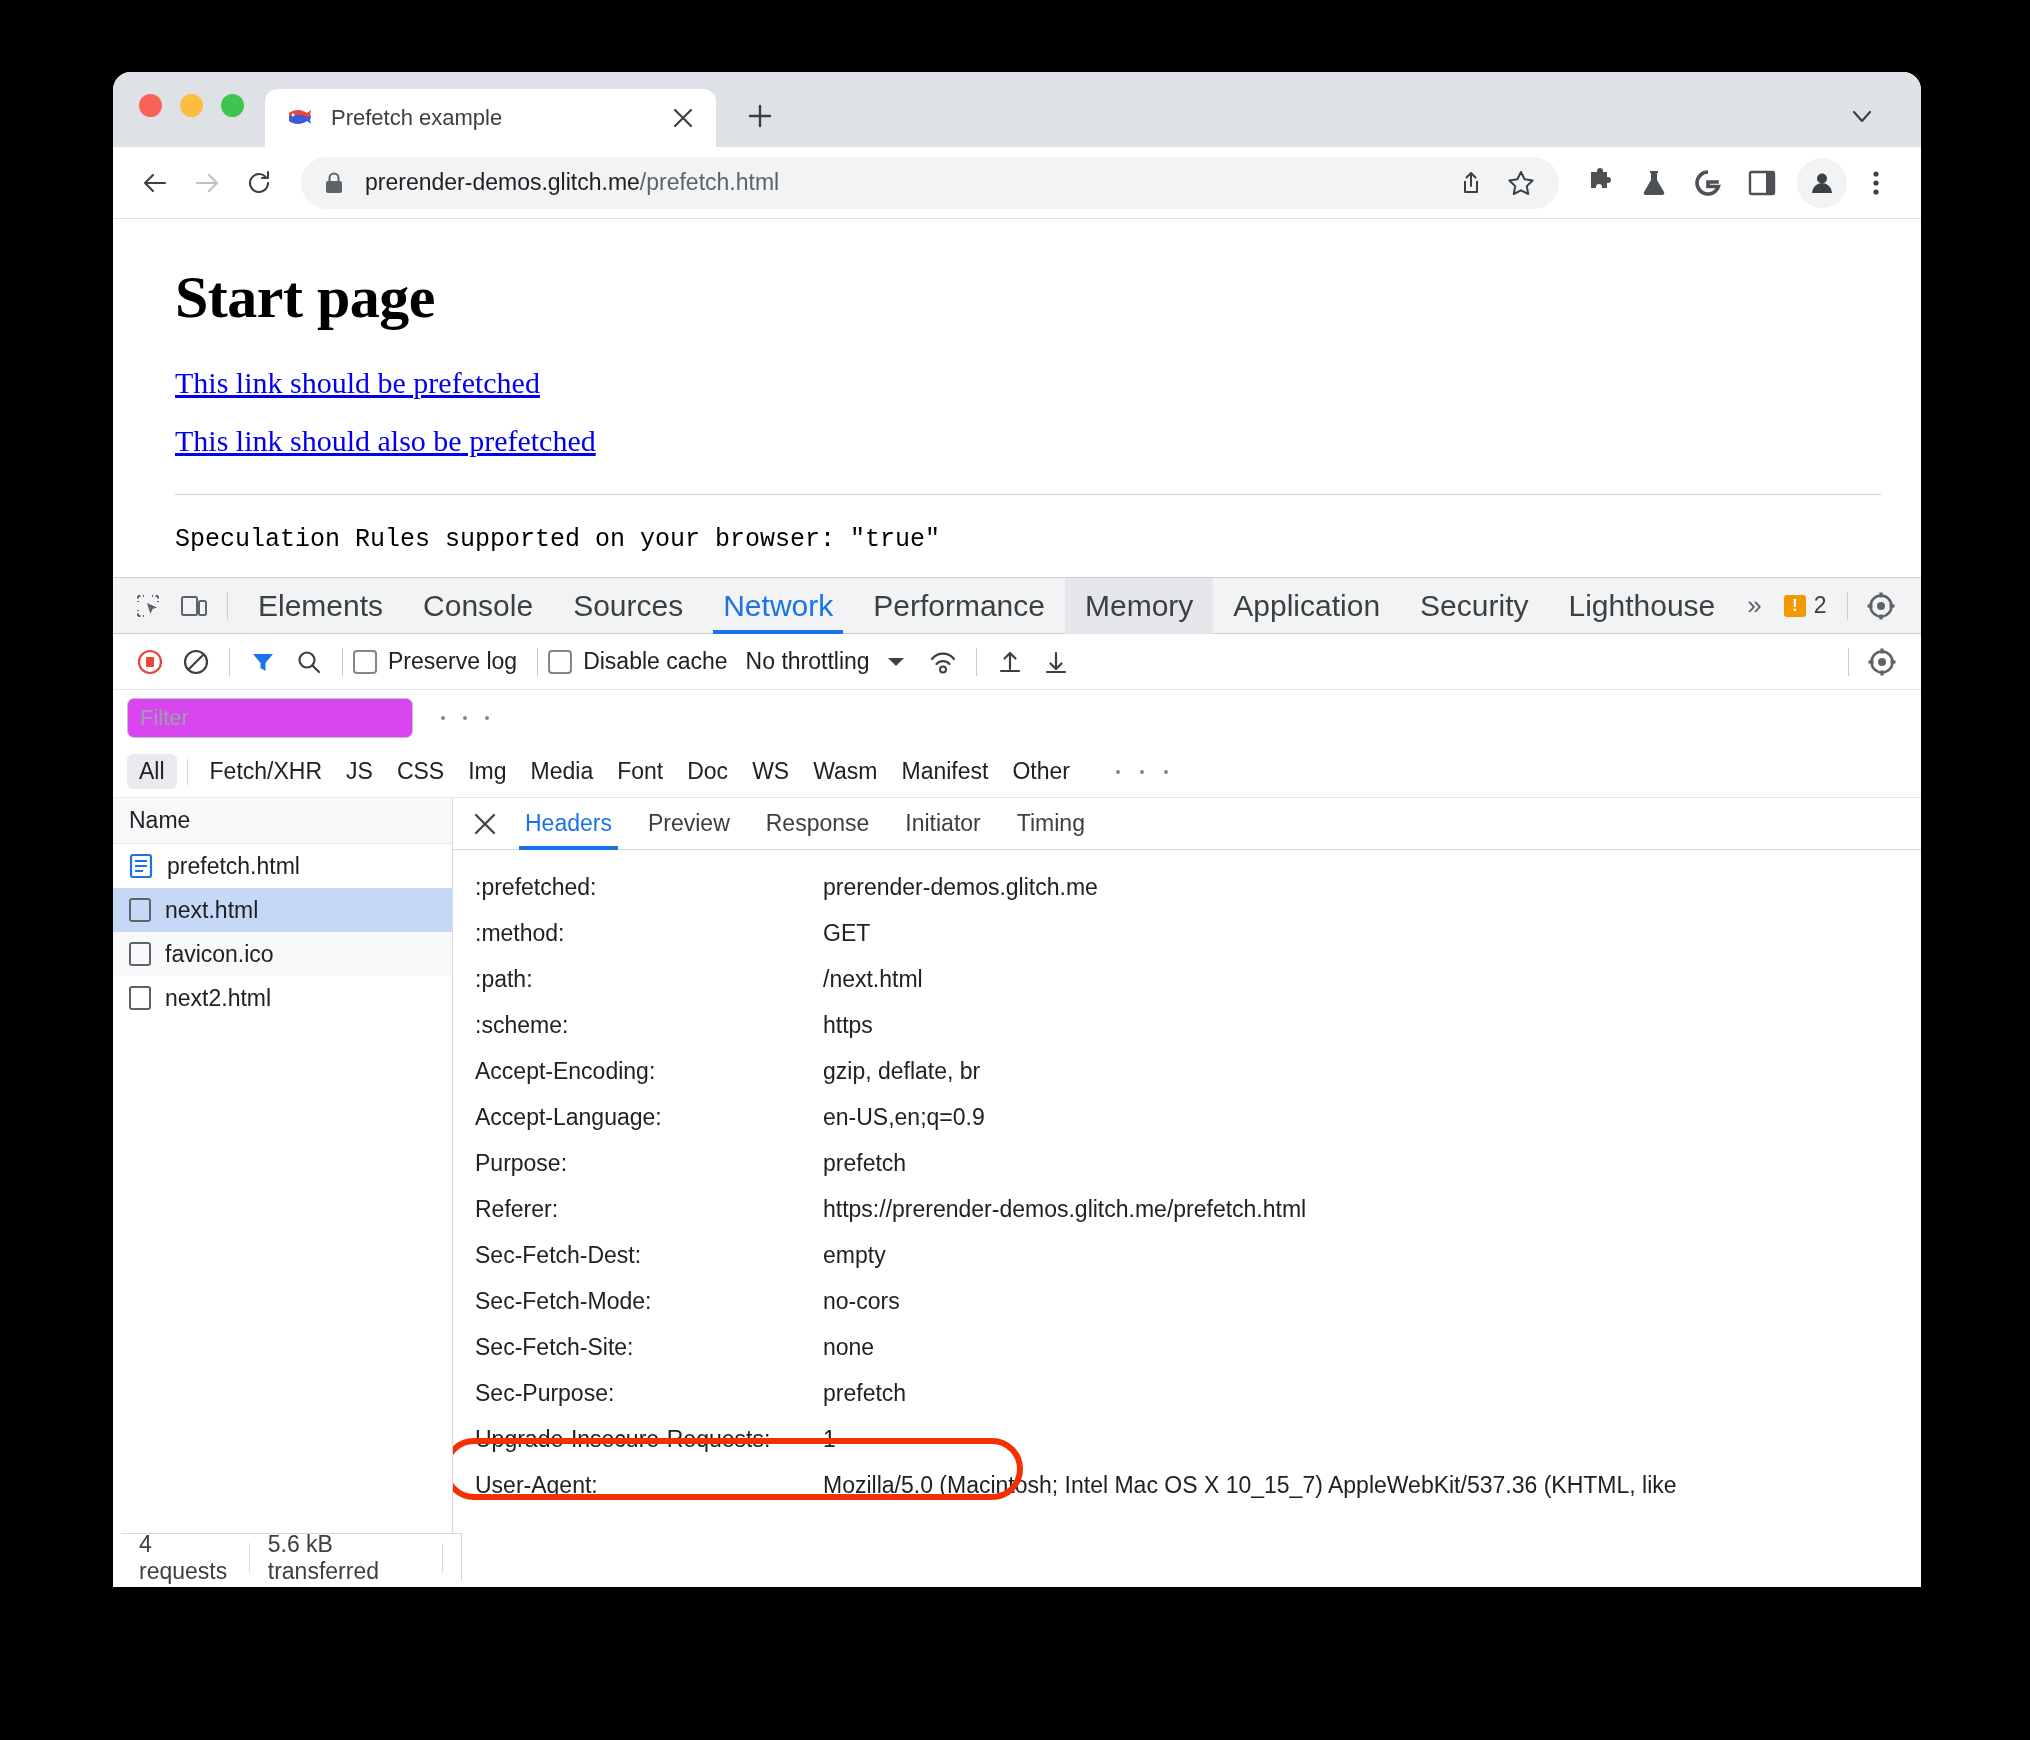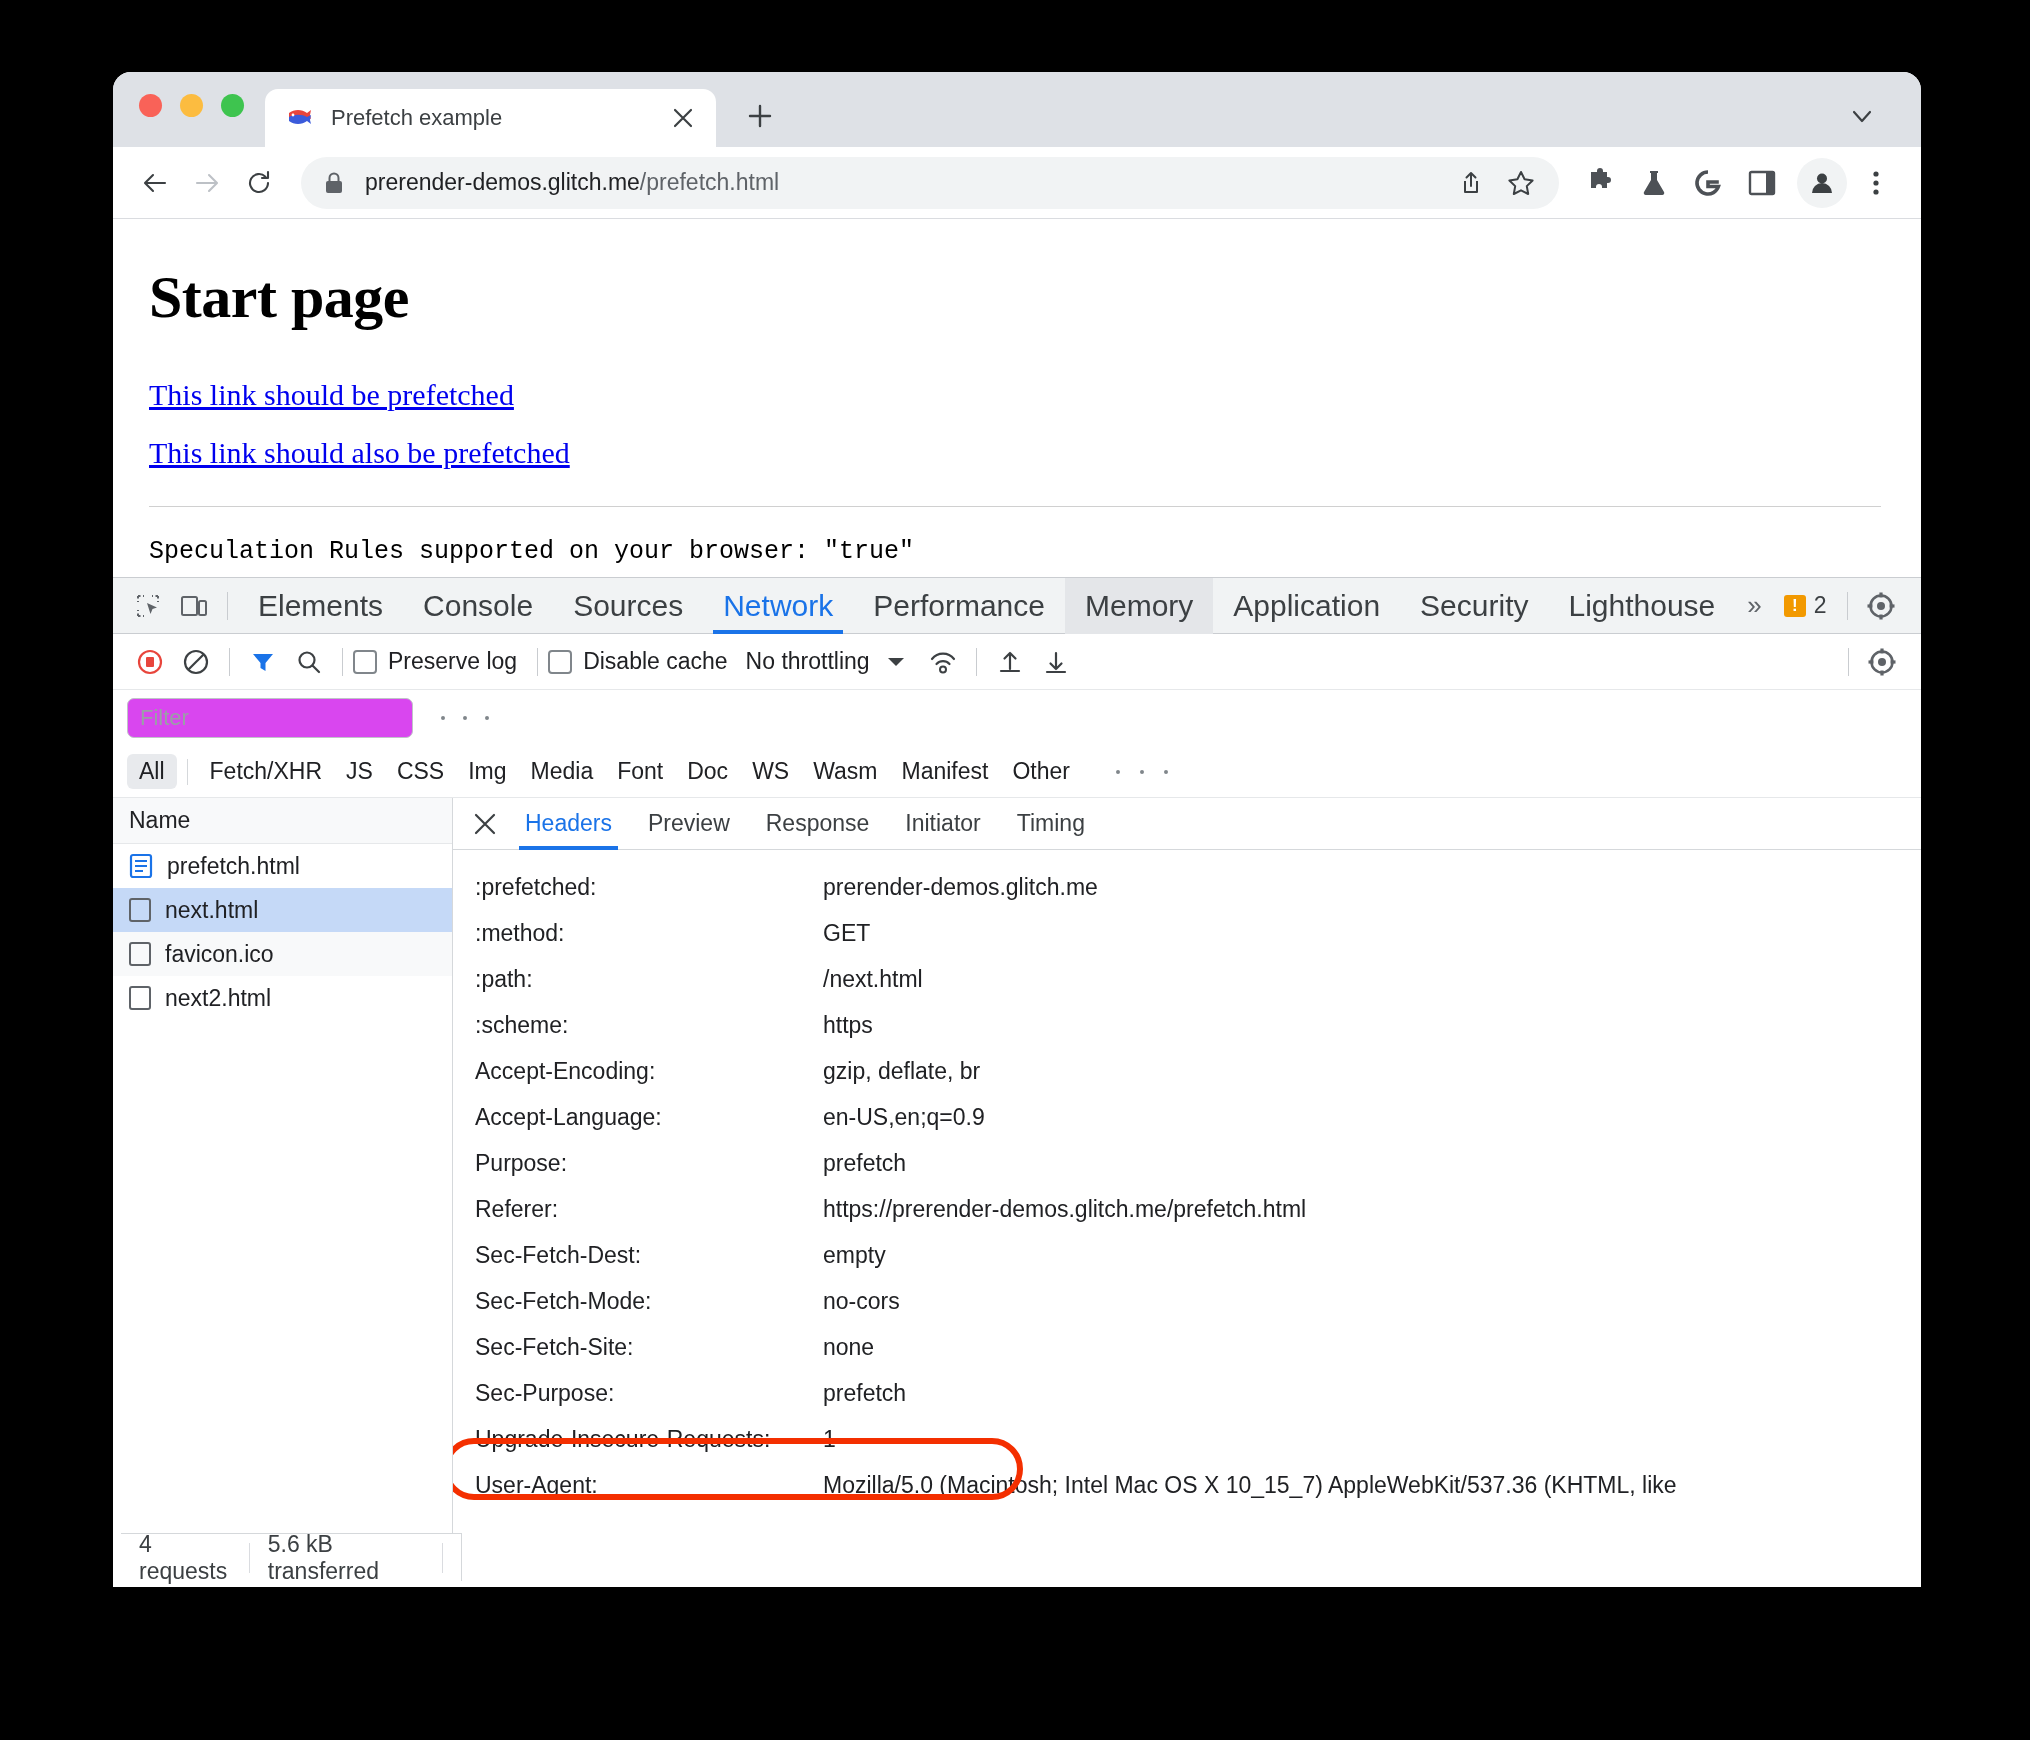--- a/index.html
+++ b/index.html
@@ -138,37 +138,37 @@
   }
 
   
   .page {
     background: #fff;
     padding: 34px 0 0 0;
     height: 358px;
     overflow: hidden;
     position: relative;
   }
-  .page-inner { padding: 0 40px 0 36px; }
+  .page-inner { padding: 0 40px 0 62px; }
   .page h1 {
     font-family: "Liberation Serif", serif;
     font-size: 60px;
     font-weight: bold;
     color: #000;
     letter-spacing: -0.5px;
     margin: 10px 0 0 0;
   }
   .page a.demo-link {
     display: inline-block;
     font-family: "Liberation Serif", serif;
     font-size: 30px;
     color: #0000ee;
     text-decoration: underline;
   }
-  .link-row-1 { margin-top: 46px; }
+  .link-row-1 { margin-top: 34px; }
   .link-row-2 { margin-top: 24px; }
   .page hr {
     border: none;
     border-top: 1px solid #d0d0d0;
     margin: 36px 0 0 0;
   }
   .mono-line {
     font-family: "Liberation Mono", monospace;
     font-size: 25px;
     color: #000;

